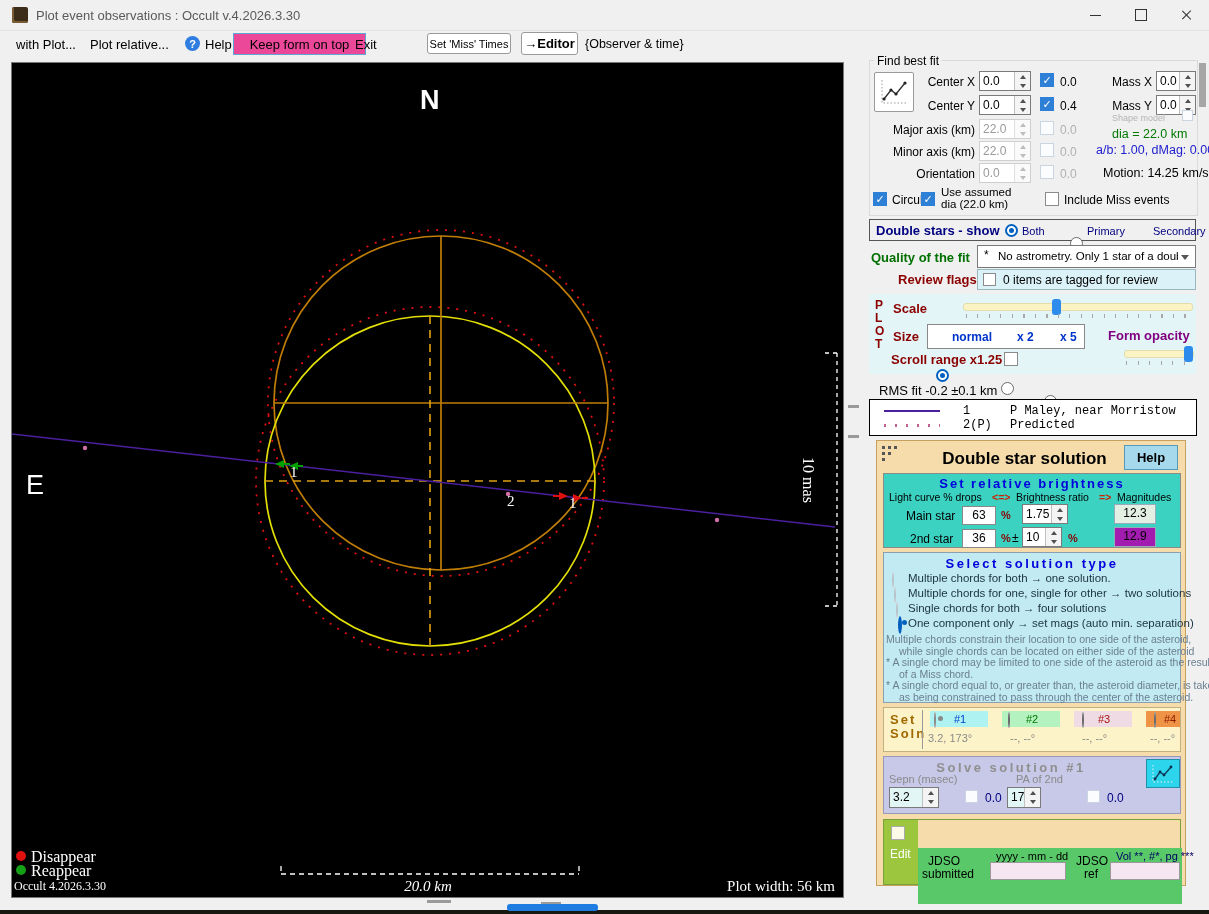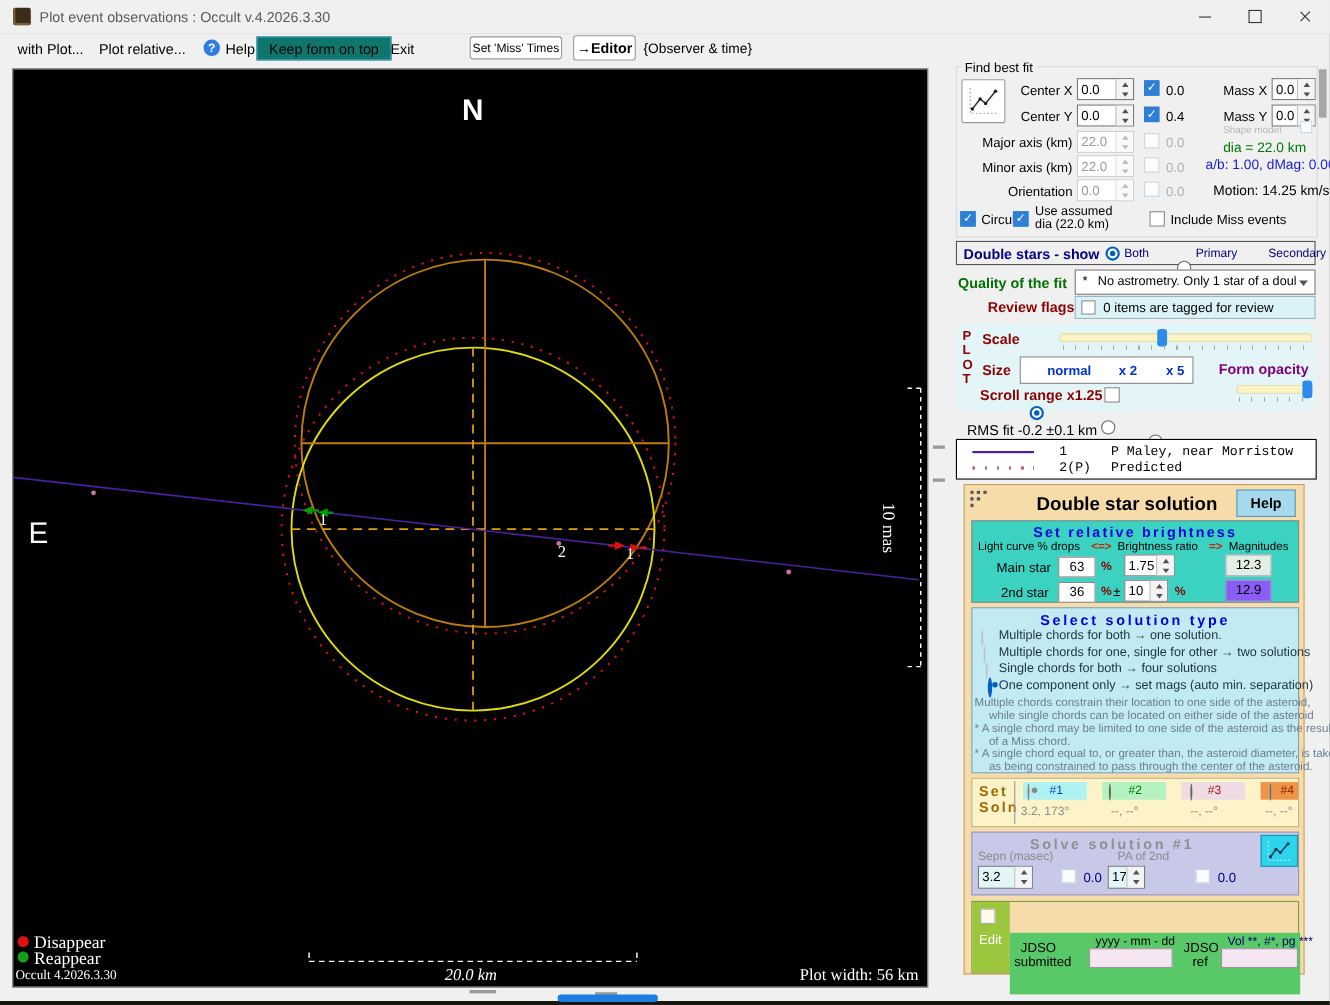--- a/index.html
+++ b/index.html
@@ -73,21 +73,21 @@
     </div>
   <div class="a winbtn" style="left:1163px;top:0">
       <span class="ico-x"></span>
     </div>
 </div>
 
 <div class="a nw" style="left:16px;top:37px;font-size:13px">with Plot...</div>
 <div class="a nw" style="left:90px;top:37px;font-size:13px">Plot relative...</div>
 <div class="a qicon" style="left:185px;top:36px"></div>
 <div class="a nw" style="left:205px;top:37px;font-size:13px">Help</div>
-<div class="a btn nw" style="left:233px;top:33px;width:123px;height:22px;background:#0f766e;border:1px solid #5ea7d4;border-radius:0;font-size:13px">
+<div class="a btn nw" style="left:233px;top:33px;width:133px;height:22px;background:#ec4899;border:1px solid #5ea7d4;border-radius:0;font-size:13px">
     <span>Keep form on top</span>
   </div>
 <div class="a nw" style="left:355px;top:37px;font-size:13px">Exit</div>
 <div class="a btn nw" style="left:427px;top:33px;width:84px;height:21px;font-size:11px">
     <span>Set 'Miss' Times</span>
   </div>
 <div class="a btn nw b" style="left:521px;top:32px;width:57px;height:23px;font-size:13px">
     <span>→Editor</span>
   </div>
 <div class="a nw" style="left:585px;top:37px;font-size:12.5px">{Observer &amp; time}</div>
@@ -329,21 +329,21 @@
     <span class="a b nw" style="left:117px;top:58px;font-size:11px;color:#8b0000">%</span>
     <span class="a nw" style="left:128px;top:57px">±</span>
     <div class="a sp" style="left:138px;top:53px;width:40px;height:20px">
         <span class="v">10</span>
         <span class="ar">
           <i class="up"></i>
           <i class="dn"></i>
         </span>
       </div>
     <span class="a b nw" style="left:184px;top:58px;font-size:11px;color:#8b0000">%</span>
-    <span class="a c" style="left:230px;top:53px;width:40px;height:17px;background:#8b5cf6;border:1px solid #99aabb;padding-top:1px">12.9</span>
+    <span class="a c" style="left:230px;top:53px;width:40px;height:17px;background:#a21caf;border:1px solid #99aabb;padding-top:1px">12.9</span>
   </div>
 
   <div class="a" style="left:6px;top:111px;width:298px;height:151px;background:#c2eaf2;border:1px solid #8aa0b0;box-sizing:border-box">
     <div class="a c b nw" style="left:2px;top:3px;width:292px;font-size:13px;color:#0000dd;letter-spacing:2.5px">Select solution type</div>
     <span class="a rd sm dis" style="left:8px;top:20px"></span>
     <span class="a nw" style="left:24px;top:19px;font-size:11.5px;color:#1a3340">Multiple chords for both → one solution.</span>
     <span class="a rd sm dis" style="left:8px;top:35px"></span>
     <span class="a nw" style="left:24px;top:34px;font-size:11.5px;color:#1a3340">Multiple chords for one, single for other → two solutions</span>
     <span class="a rd sm dis" style="left:8px;top:50px"></span>
     <span class="a nw" style="left:24px;top:49px;font-size:11.5px;color:#1a3340">Single chords for both → four solutions</span>

